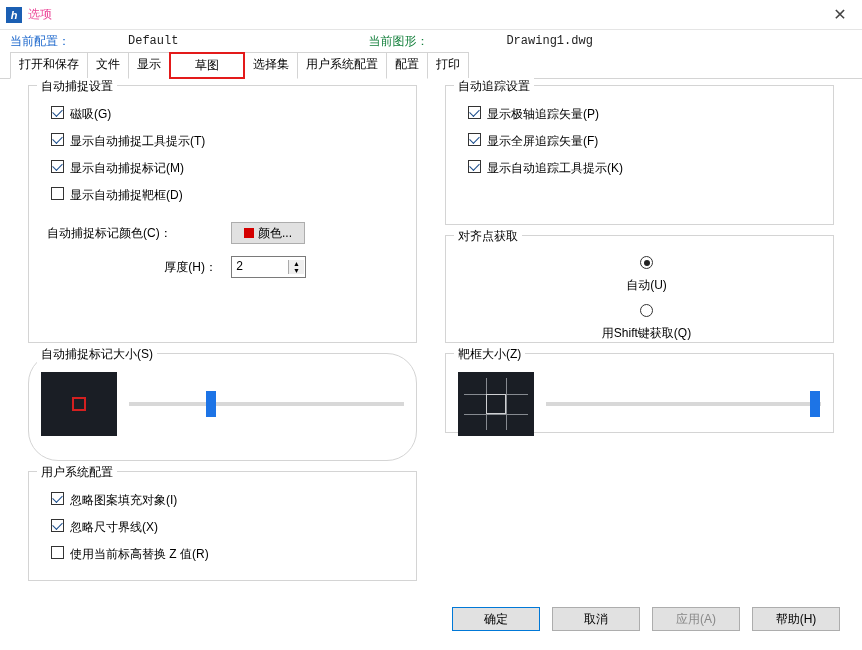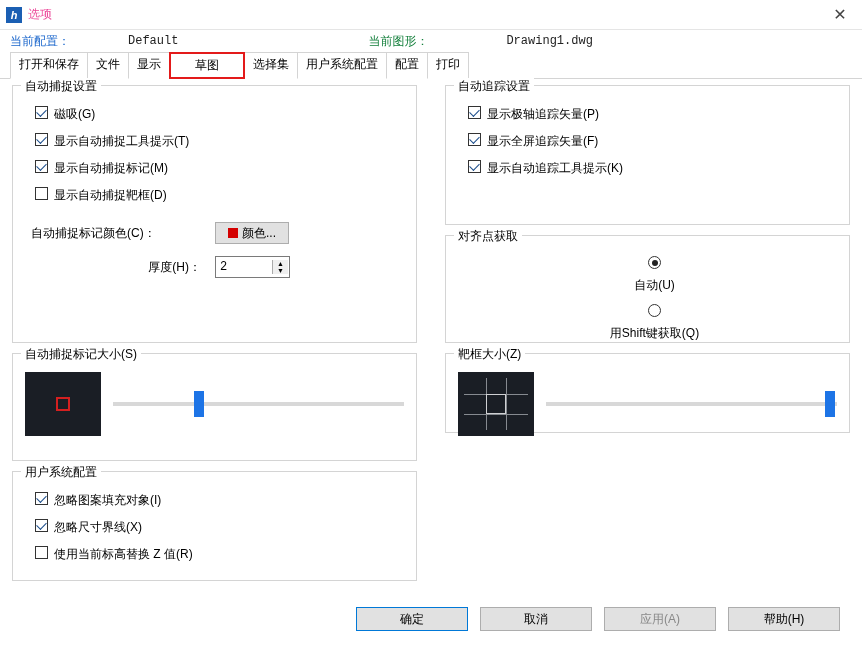--- a/index.html
+++ b/index.html
@@ -14,21 +14,21 @@
 .cfglabel { color: #1a66cc; }
 .cfgval { margin-left: 58px; font-family: "Courier New", monospace; }
 .drwlabel { margin-left: 190px; color: #15803d; }
 .drwval { margin-left: 78px; font-family: "Courier New", monospace; }
 
 .tabs { display: flex; padding: 0 10px; margin-top: 0; }
 .tab { padding: 3px 8px; border: 1px solid #d4d4d4; border-bottom: 1px solid #fff; background: #fff; margin-right: -1px; cursor: pointer; position: relative; }
 .tab.active-highlight { border: 2px solid #e31a1a; padding: 3px 24px; z-index: 2; }
 .tabsline { border-top: 1px solid #d4d4d4; margin: -1px 0 0 0; }
 
-.content { display: flex; padding: 6px 12px; gap: 28px; }
+.content { display: flex; padding: 6px 28px; gap: 28px; }
 .col { flex: 1; }
 
 .group { border: 1px solid #d4d4d4; padding: 10px 12px 14px; margin-bottom: 10px; position: relative; }
 .group-title { position: absolute; top: -8px; left: 8px; background: #fff; padding: 0 4px; color: #000; }
 
 .chkrow { display: flex; align-items: flex-start; margin: 10px 0 0 10px; gap: 6px; }
 .chk { width: 13px; height: 13px; border: 1px solid #333; display: inline-flex; align-items: center; justify-content: center; background: #fff; }
 .chk.checked::after { content: ""; width: 8px; height: 5px; border-left: 1.5px solid #1a4c8b; border-bottom: 1.5px solid #1a4c8b; transform: rotate(-45deg) translate(1px,-1px); }
 
 .radiorow { display: flex; align-items: center; margin: 10px 0 0 14px; gap: 8px; flex-direction: column; }
@@ -50,21 +50,21 @@
 .slider-row { display: flex; align-items: center; }
 
 .targetbox { width: 76px; height: 64px; background: #1a1e25; position: relative; margin-right: 12px; }
 .tb-h1,.tb-h2 { position: absolute; left: 6px; right: 6px; height: 1px; background: #868a90; }
 .tb-h1 { top: 22px; } .tb-h2 { top: 42px; }
 .tb-v1,.tb-v2 { position: absolute; top: 6px; bottom: 6px; width: 1px; background: #868a90; }
 .tb-v1 { left: 28px; } .tb-v2 { left: 48px; }
 .tb-sq { position: absolute; left: 28px; top: 22px; width: 20px; height: 20px; border: 1px solid #cfd0d3; }
 
 .buttons { display: flex; justify-content: flex-end; gap: 12px; padding: 10px 22px 12px; }
-.btn { width: 112px; height: 24px; border: 1px solid #adadad; background: #e1e1e1; display: inline-flex; align-items: center; justify-content: center; cursor: pointer; }
+.btn { width: 88px; height: 24px; border: 1px solid #adadad; background: #e1e1e1; display: inline-flex; align-items: center; justify-content: center; cursor: pointer; }
 .btn.primary { border: 1.5px solid #0078d7; }
 .btn.disabled { color: #888; }
 </style>
 </head>
 <body>
 
 <div class="titlebar">
   <div class="appicon">h</div>
   <div class="title">选项</div>
   <div class="close">✕</div>
@@ -122,21 +122,21 @@
         <span class="spin">
           <input value="2" style="">
           <span class="arrows">
               <div>▲</div>
               <div>▼</div>
             </span>
         </span>
       </div>
     </div>
 
-    <div class="group" style="height:108px;">
+    <div class="group" style="height:108px;border-radius:30px;">
       <div class="group-title">自动捕捉标记大小(S)</div>
       <div class="slider-row" style="margin-top:8px;">
         <div class="preview-dark">
             <div class="redbox"></div>
           </div>
         <div class="slider-wrap">
             <div class="slider-thumb" style="left:28%;"></div>
           </div>
       </div>
     </div>

